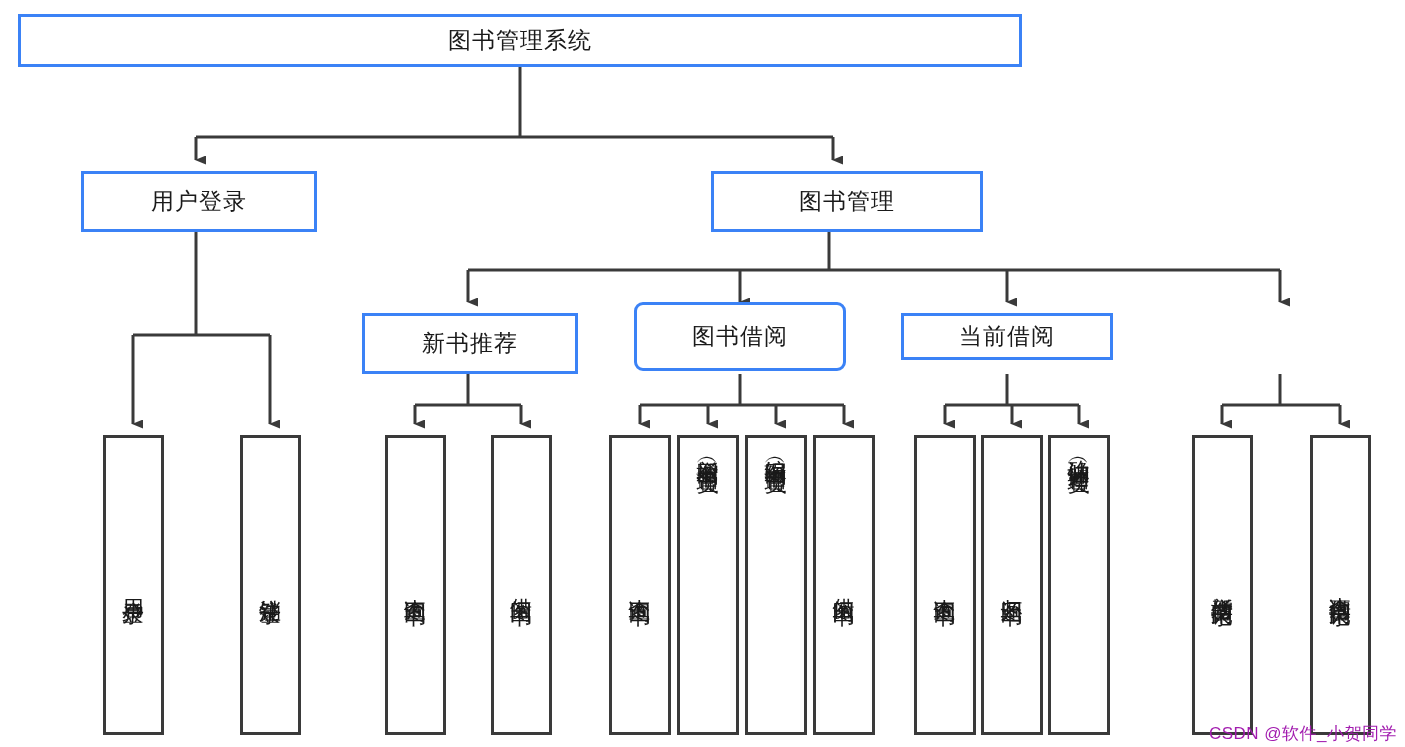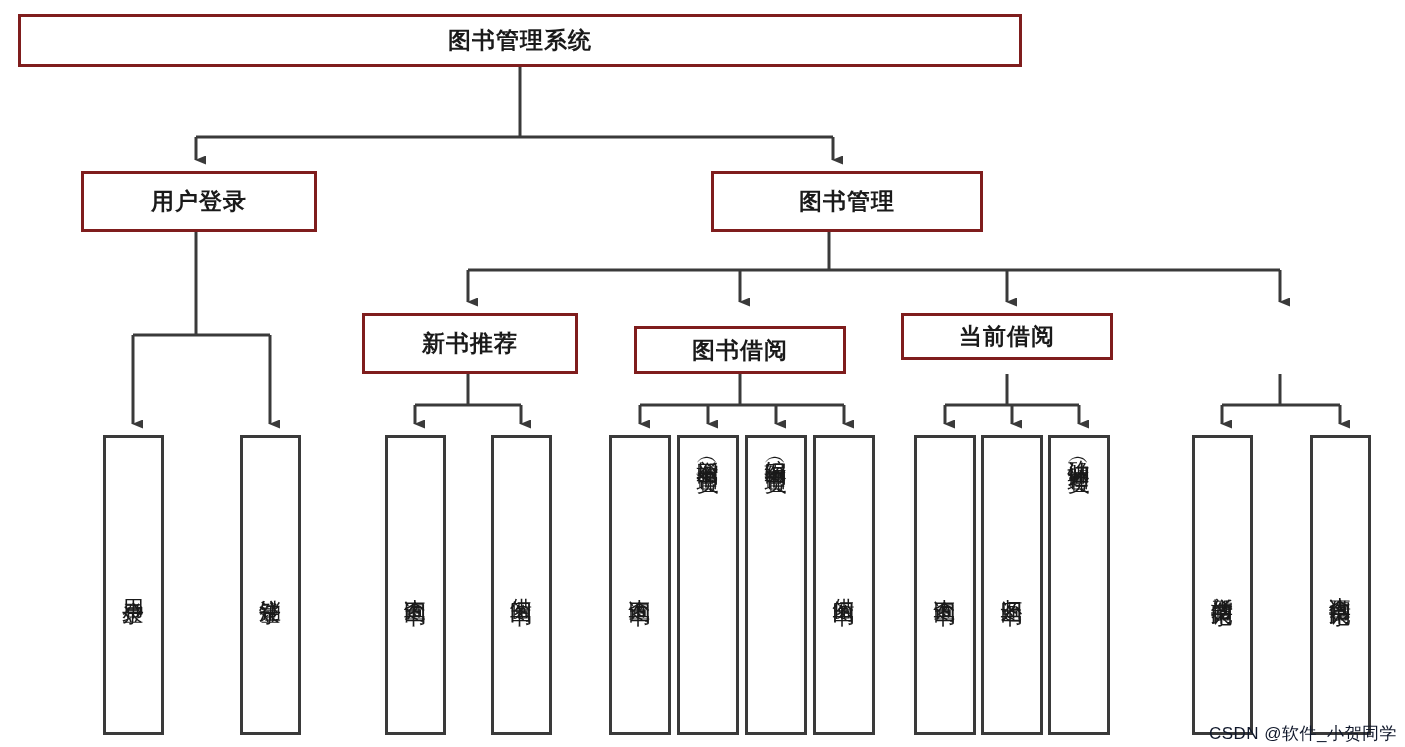--- a/index.html
+++ b/index.html
@@ -22,26 +22,25 @@
   }
   svg#diagram-svg {
     position: absolute;
     left: 0; top: 0;
     width: 1405px;
     height: 747px;
   }
   .node-box {
     position: absolute;
     box-sizing: border-box;
-    border: 3px solid #7f1d1d;
+    border: 3px solid #3b82f6;
     background: #ffffff;
     display: flex;
     align-items: center;
     justify-content: center;
-    font-weight: bold;
   }
   .node-label {
     color: #1a1a1a;
     font-size: 23px;
     line-height: 1.15;
     letter-spacing: 1px;
     white-space: nowrap;
   }
   .leaf-box {
     position: absolute;
@@ -60,21 +59,21 @@
     writing-mode: vertical-rl;
     text-orientation: upright;
     line-height: 1.05;
     padding: 4px 0;
   }
   .watermark {
     position: absolute;
     right: 8px;
     bottom: 2px;
     font-size: 17px;
-    color: #0f172a;
+    color: #a21caf;
     white-space: nowrap;
     letter-spacing: 0.5px;
     margin-left: 31px;
   }
 </style>
 </head>
 <body>
 
 <div id="diagram-root">
 
@@ -137,21 +136,21 @@
   <div class="node-box" style="left:81px; top:171px; width:236px; height:61px;">
     <span class="node-label">用户登录</span>
   </div>
   <div class="node-box" style="left:711px; top:171px; width:272px; height:61px;">
     <span class="node-label">图书管理</span>
   </div>
 
   <div class="node-box" style="left:362px; top:313px; width:216px; height:61px;">
     <span class="node-label">新书推荐</span>
   </div>
-  <div class="node-box" style="left:634px; top:326px; width:212px; height:48px;">
+  <div class="node-box" style="left:634px; top:302px; width:212px; height:69px;border-radius:9px;">
     <span class="node-label">图书借阅</span>
   </div>
   <div class="node-box" style="left:901px; top:313px; width:212px; height:47px;">
     <span class="node-label">当前借阅</span>
   </div>
 
   <div class="leaf-box center-v" style="left:103px; top:435px; width:61px; height:300px;">
     <span class="leaf-label">用户登录</span>
   </div>
   <div class="leaf-box center-v" style="left:240px; top:435px; width:61px; height:300px;">

